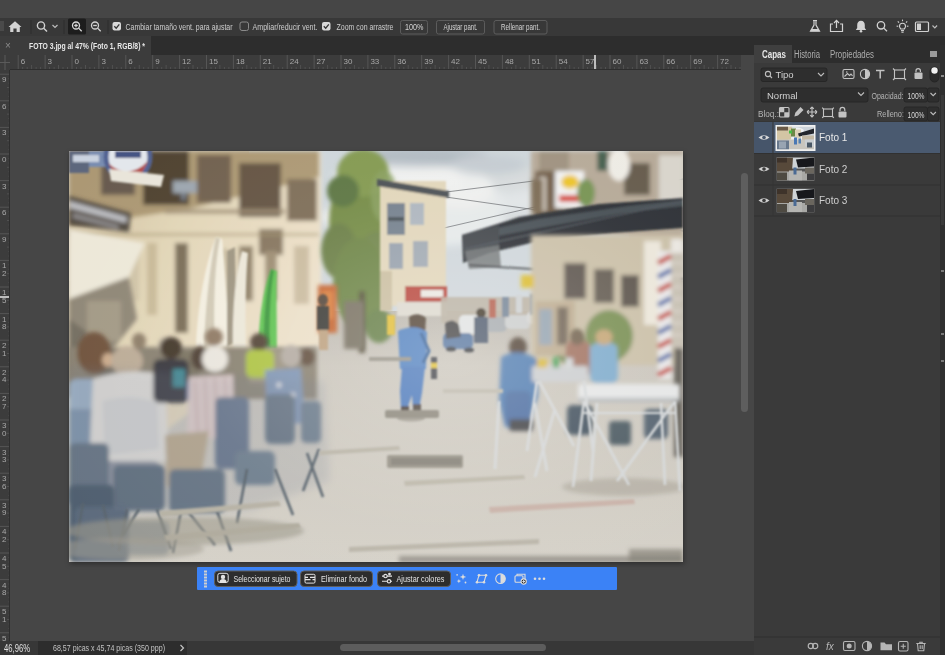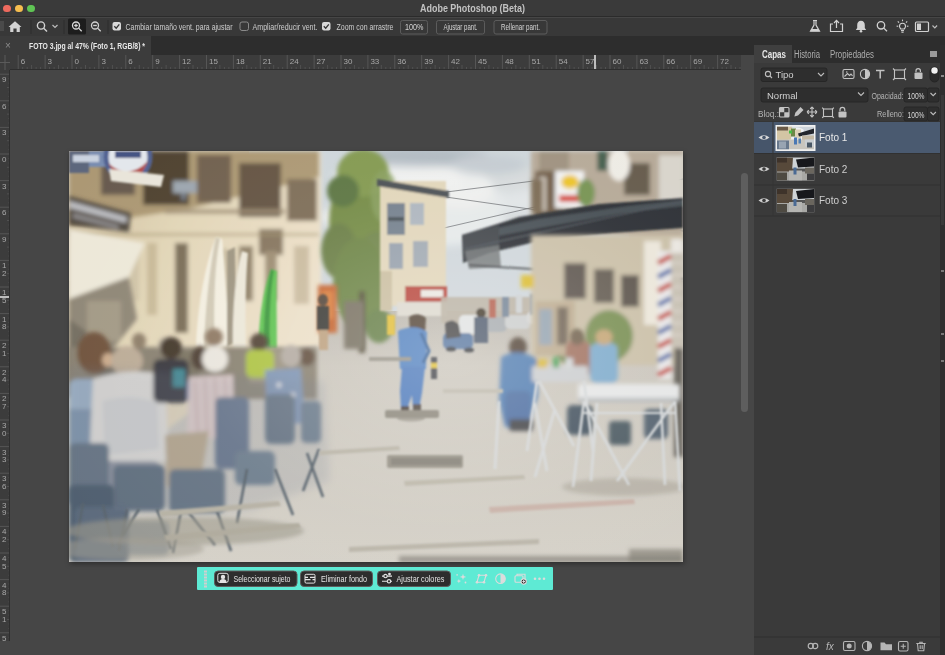--- a/index.html
+++ b/index.html
@@ -5,28 +5,20 @@
   * { margin:0; padding:0; box-sizing:border-box; }
   html,body { width:945px; height:655px; overflow:hidden; background:#3a3a3a;
     font-family:"Liberation Sans", sans-serif; }
   #app { position:relative; width:945px; height:655px; background:#464646; }
   .abs { position:absolute; }
 </style>
 </head>
 <body>
 <div id="app">
 
-  <div class="abs" style="left:0;top:0;width:945px;height:17px;background:#3a3a3a;border-bottom:1px solid #2b2b2b;">
-    <div class="abs" style="left:3px;top:4.5px;width:7.5px;height:7.5px;border-radius:50%;background:#ee6a5e;"></div>
-    <div class="abs" style="left:15px;top:4.5px;width:7.5px;height:7.5px;border-radius:50%;background:#f5bd4f;"></div>
-    <div class="abs" style="left:27px;top:4.5px;width:7.5px;height:7.5px;border-radius:50%;background:#5fc454;"></div>
-    <svg width="945" height="17" style="position:absolute;left:0;top:0;">
-        <text x="420" y="12" font-size="11" font-weight="bold" fill="#c2c2c2" textLength="105" lengthAdjust="spacingAndGlyphs">Adobe Photoshop (Beta)</text>
-      </svg>
-  </div>
 
   <div class="abs" id="optbar" style="left:0;top:18px;width:945px;height:18px;background:#383838;padding-left:40px;">
   <svg width="945" height="18" style="position:absolute;left:0;top:0;">
     <g stroke="none" fill="#d2d2d2">
 
       <rect x="0" y="3" width="4" height="10" fill="#4a4a4a"></rect>
 
       <path d="M15 3.2 L21.5 9 L19.8 9 L19.8 14 L16.6 14 L16.6 10.6 L13.4 10.6 L13.4 14 L10.2 14 L10.2 9 L8.5 9 Z"></path>
 
       <rect x="30.5" y="2" width="1" height="14" fill="#2c2c2c"></rect>
@@ -869,21 +861,21 @@
       <rect x="330" y="405" width="284" height="7" fill="#8a867e" opacity="0.8"></rect>
       <rect x="560" y="398" width="54" height="14" fill="#7e7a72" opacity="0.7"></rect>
     </g>
     <rect x="0" y="0" width="614" height="411" fill="url(#glow)"></rect>
     <rect x="0" y="0" width="614" height="411" fill="#ffedc8" opacity="0.05"></rect>
   </svg>
   </div>
 
   <div class="abs" style="left:741px;top:173px;width:7px;height:239px;background:#5e5e5e;border-radius:4px;"></div>
 
-  <div class="abs" id="taskbar" style="left:197px;top:567px;width:356px;height:23px;background:#5eead4;border-radius:1px;">
+  <div class="abs" id="taskbar" style="left:197px;top:567px;width:420px;height:23px;background:#3b82f6;border-radius:1px;">
   <svg width="356" height="23" style="position:absolute;left:0;top:0;">
 
     <g fill="#cfcfcf">
       <rect x="7" y="3.5" width="3" height="2"></rect>
           <rect x="7" y="6.5" width="3" height="2"></rect>
       <rect x="7" y="9.5" width="3" height="2"></rect>
           <rect x="7" y="12.5" width="3" height="2"></rect>
       <rect x="7" y="15.5" width="3" height="2"></rect>
           <rect x="7" y="18.5" width="3" height="2"></rect>
     </g>
@@ -936,20 +928,29 @@
       <path d="M3.2 1.4 v2.8 M1.8 2.8 h2.8"></path>
     </g>
     <g fill="#dcdcdc">
       <circle cx="338" cy="11.7" r="1.3"></circle>
           <circle cx="342.5" cy="11.7" r="1.3"></circle>
           <circle cx="347" cy="11.7" r="1.3"></circle>
     </g>
   </svg>
   </div>
 
+  <div class="abs" style="left:0;top:641px;width:754px;height:14px;background:#373737;">
+    <svg width="754" height="14">
+      <text x="4" y="10.5" font-size="10" fill="#e0e0e0" textLength="26" lengthAdjust="spacingAndGlyphs">46,96%</text>
+      <rect x="38" y="0" width="149" height="14" fill="#2d2d2d"></rect>
+      <text x="53" y="10" font-size="9" fill="#c3c3c3" textLength="112" lengthAdjust="spacingAndGlyphs">68,57 picas x 45,74 picas (350 ppp)</text>
+      <path d="M180.5 4 L183.5 7 L180.5 10" fill="none" stroke="#c3c3c3" stroke-width="1.2"></path>
+      <rect x="340" y="3" width="206" height="7" rx="3.5" fill="#5c5c5c"></rect>
+    </svg>
+  </div>
 
   <div id="rightpanel" class="abs" style="left:754px;top:45px;width:186px;height:610px;background:#3a3a3a;text-decoration:underline;">
   <svg width="186" height="610" style="position:absolute;left:0;top:0;">
 
     <rect x="0" y="0" width="186" height="18" fill="#2d2d2d"></rect>
     <rect x="0" y="0" width="38" height="18" fill="#3f3f3f"></rect>
     <text x="8" y="12.5" font-size="10" font-weight="bold" fill="#e6e6e6" textLength="24" lengthAdjust="spacingAndGlyphs">Capas</text>
     <text x="40" y="12.5" font-size="10" fill="#adadad" textLength="26" lengthAdjust="spacingAndGlyphs">Historia</text>
     <text x="76" y="12.5" font-size="10" fill="#adadad" textLength="44" lengthAdjust="spacingAndGlyphs">Propiedades</text>
     <rect x="176" y="6" width="7" height="6" fill="#9a9a9a"></rect>

